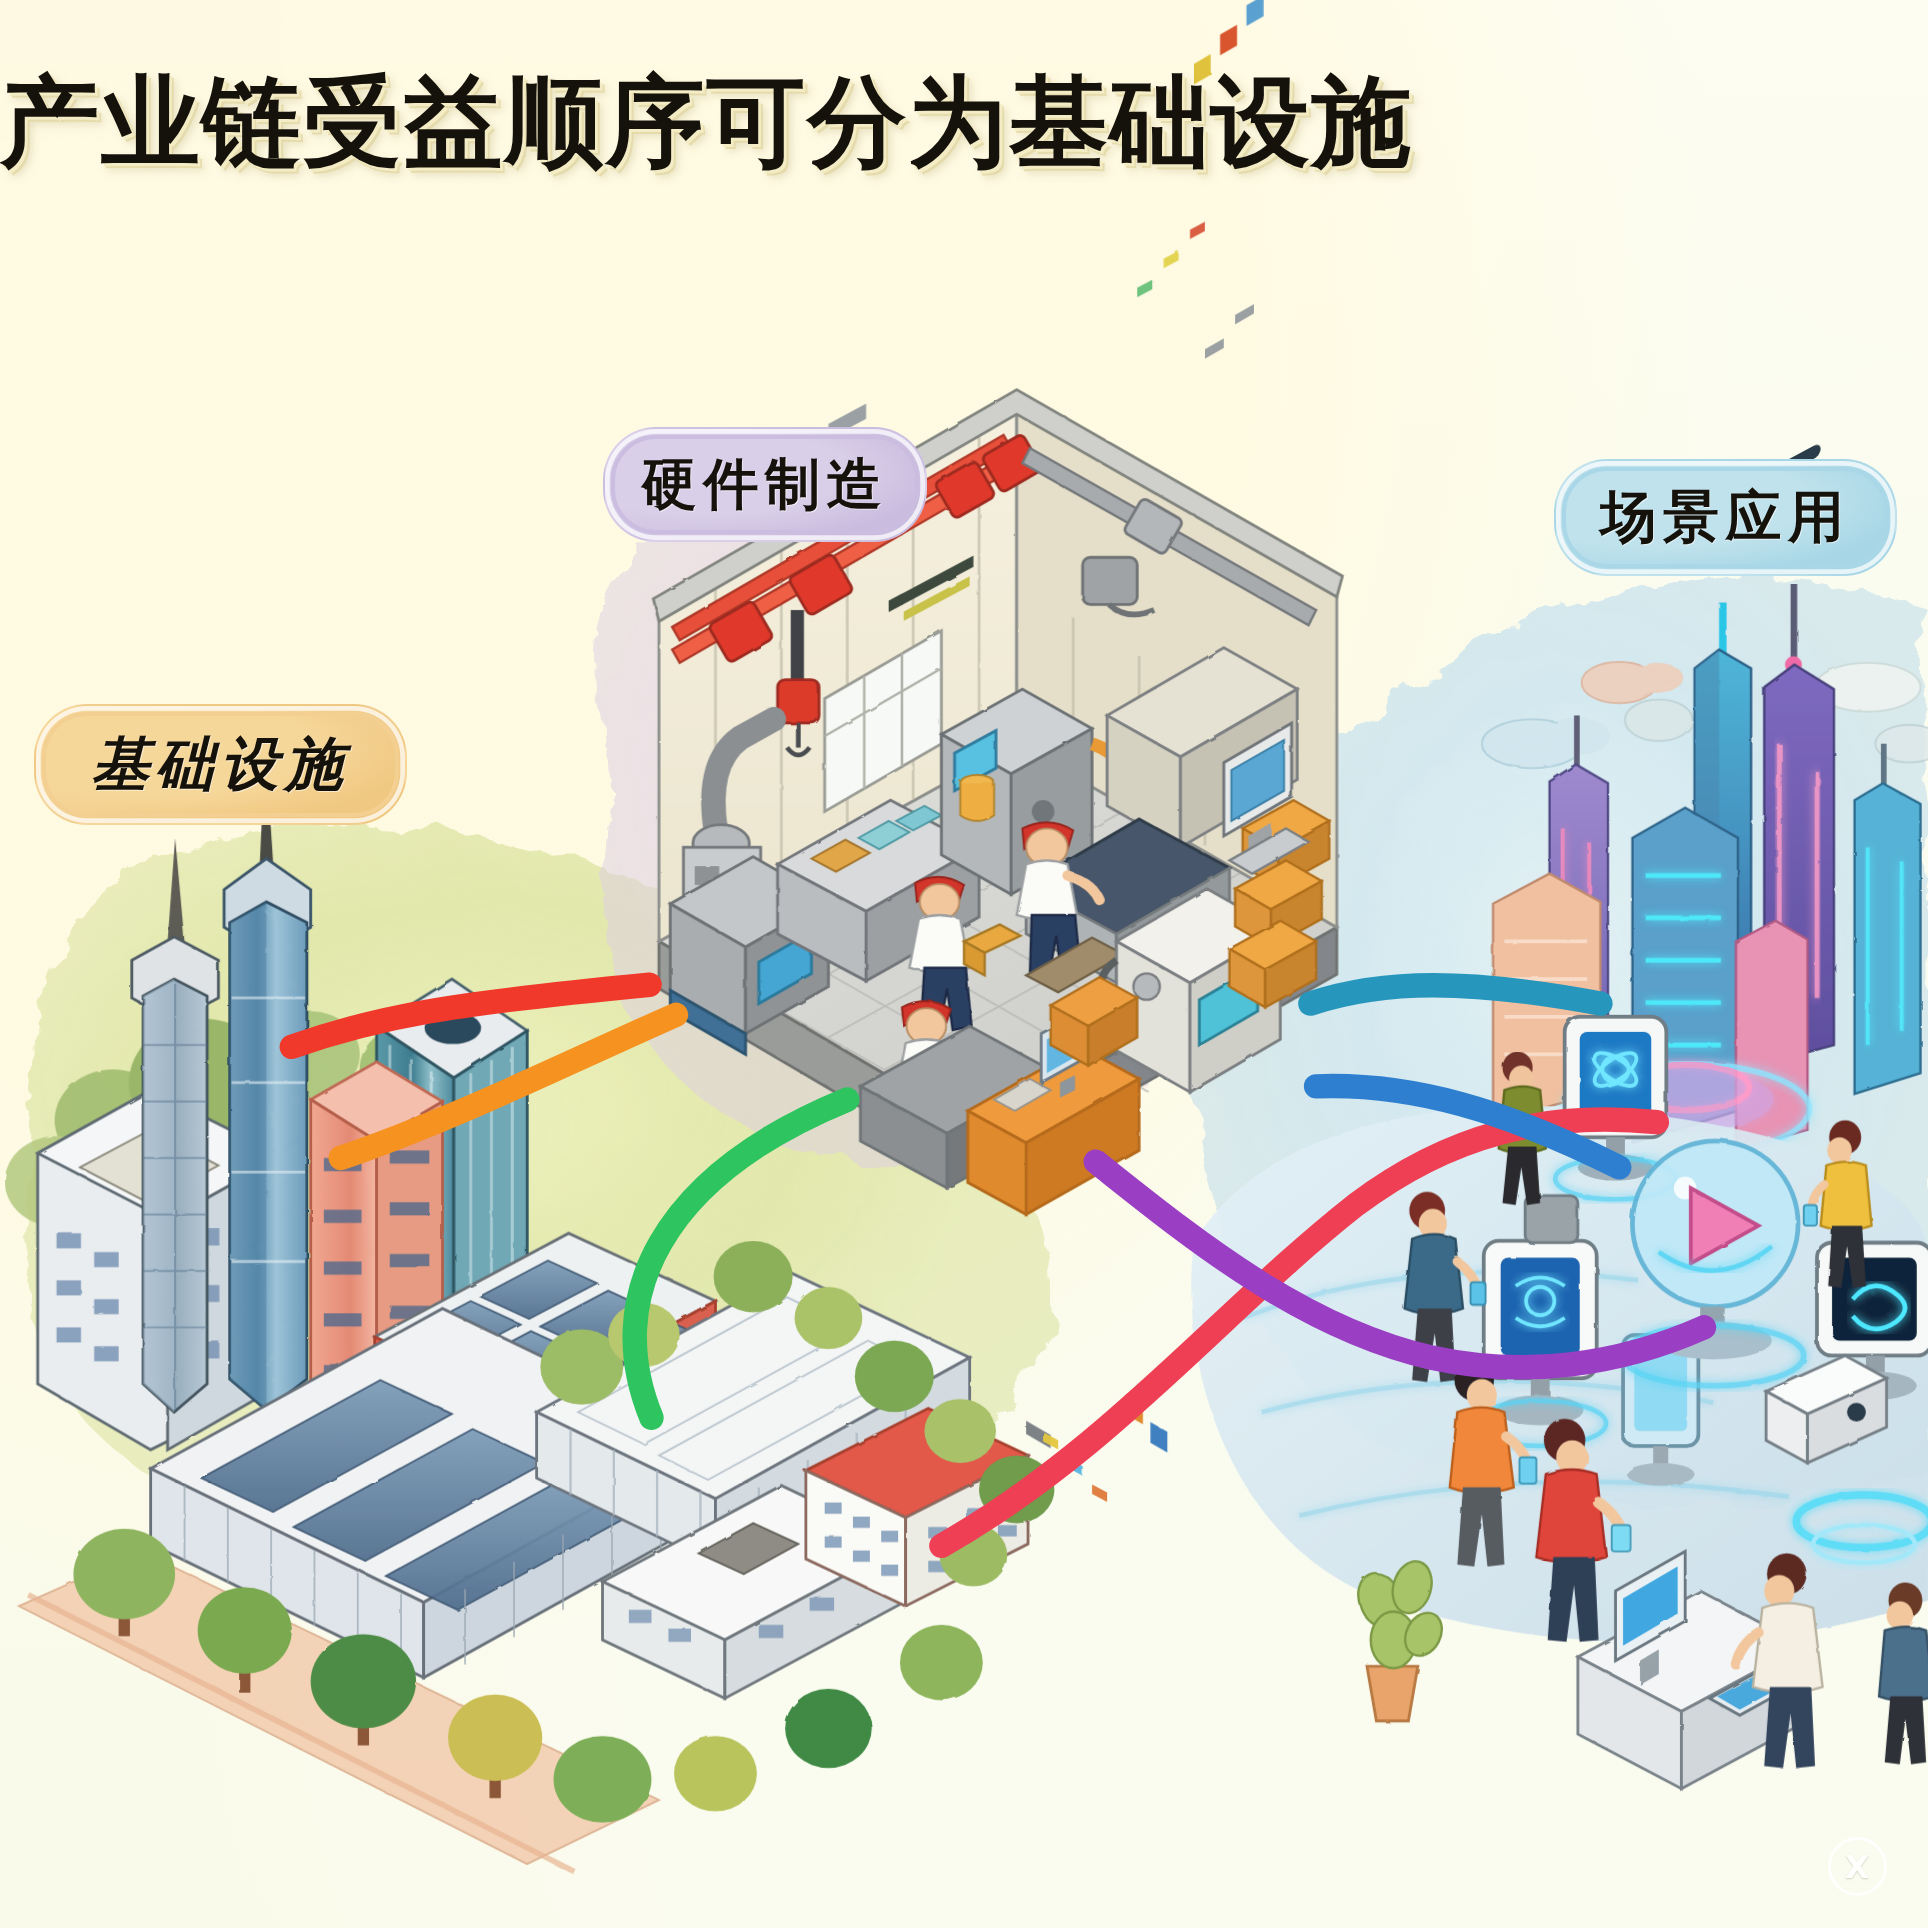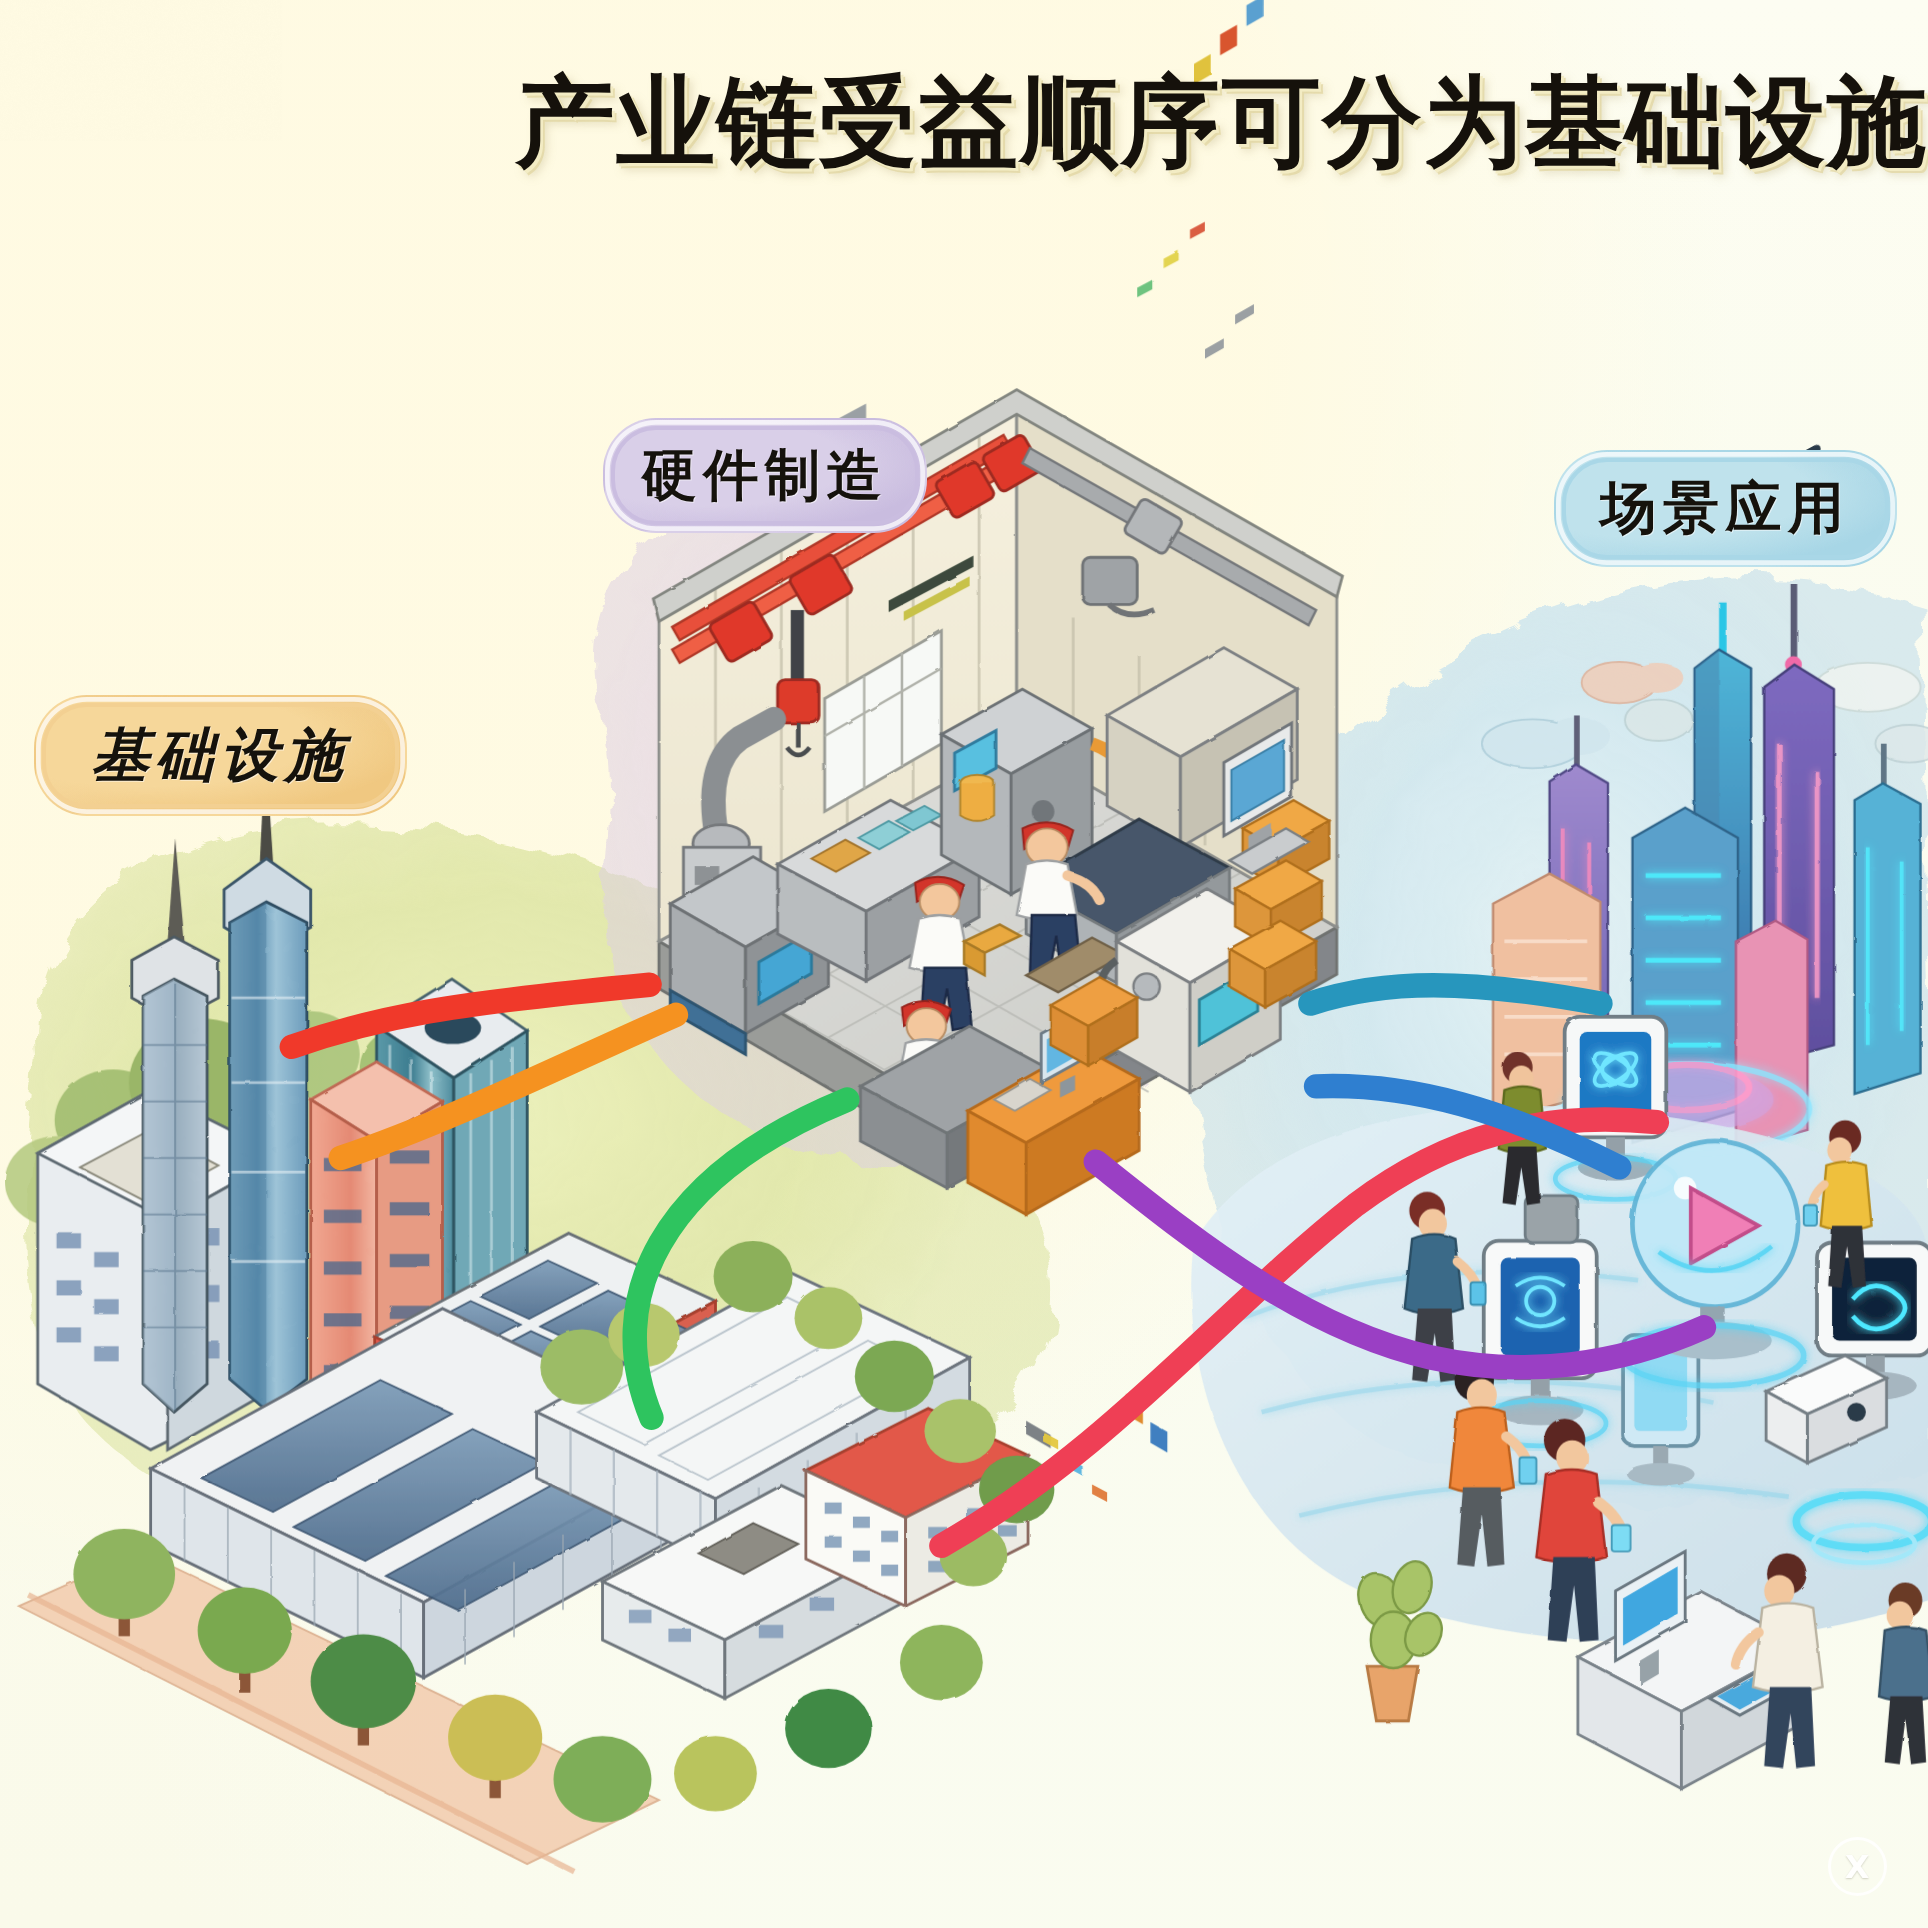--- a/index.html
+++ b/index.html
@@ -19,21 +19,21 @@
       linear-gradient(180deg,#fdfdf2 0%,#fbfbec 55%,#fafaea 100%);
     pointer-events:none;
   }
   #grain{
     position:absolute;inset:0;opacity:.35;pointer-events:none;mix-blend-mode:multiply;
   }
 
   
   #title{
     position:absolute;left:0;right:0;top:68px;
-    text-align:right;
+    text-align:left;
     z-index:40;
     pointer-events:none;
   }
   .tline{
     font-family:"DejaVu Serif","Liberation Serif",serif;
     font-weight:700;
     font-size:99px;
     line-height:1.08;
     letter-spacing:1.9px;
     color:#15110b;
@@ -54,20 +54,21 @@
     z-index:50;
     display:flex;align-items:center;justify-content:center;
     border-radius:53px;
     font-family:"DejaVu Serif","Liberation Serif",serif;
     font-weight:700;
     color:#15120c;
     letter-spacing:6.6px;
     text-shadow:0.9px 0.9px 0 rgba(255,255,255,.55);
     box-shadow:inset 0 0 0 4.7px rgba(255,255,255,.72);
     border:2.8px solid rgba(255,255,255,0);
+    margin-top:9px;
   }
   #badge-infra{
     left:34px;top:695px;width:369px;height:117px;font-size:58px;
     background:
       radial-gradient(ellipse at 30% 35%, #f6d79a 0 45%, rgba(0,0,0,0) 75%),
       radial-gradient(ellipse at 72% 70%, #f0c881 0 45%, rgba(0,0,0,0) 78%),
       linear-gradient(135deg,#f7dda7,#eec786 60%,#f6dba4);
     outline:4.7px solid #f3d092;outline-offset:-12.2px;font-style:italic;
   }
   #badge-hardware{

